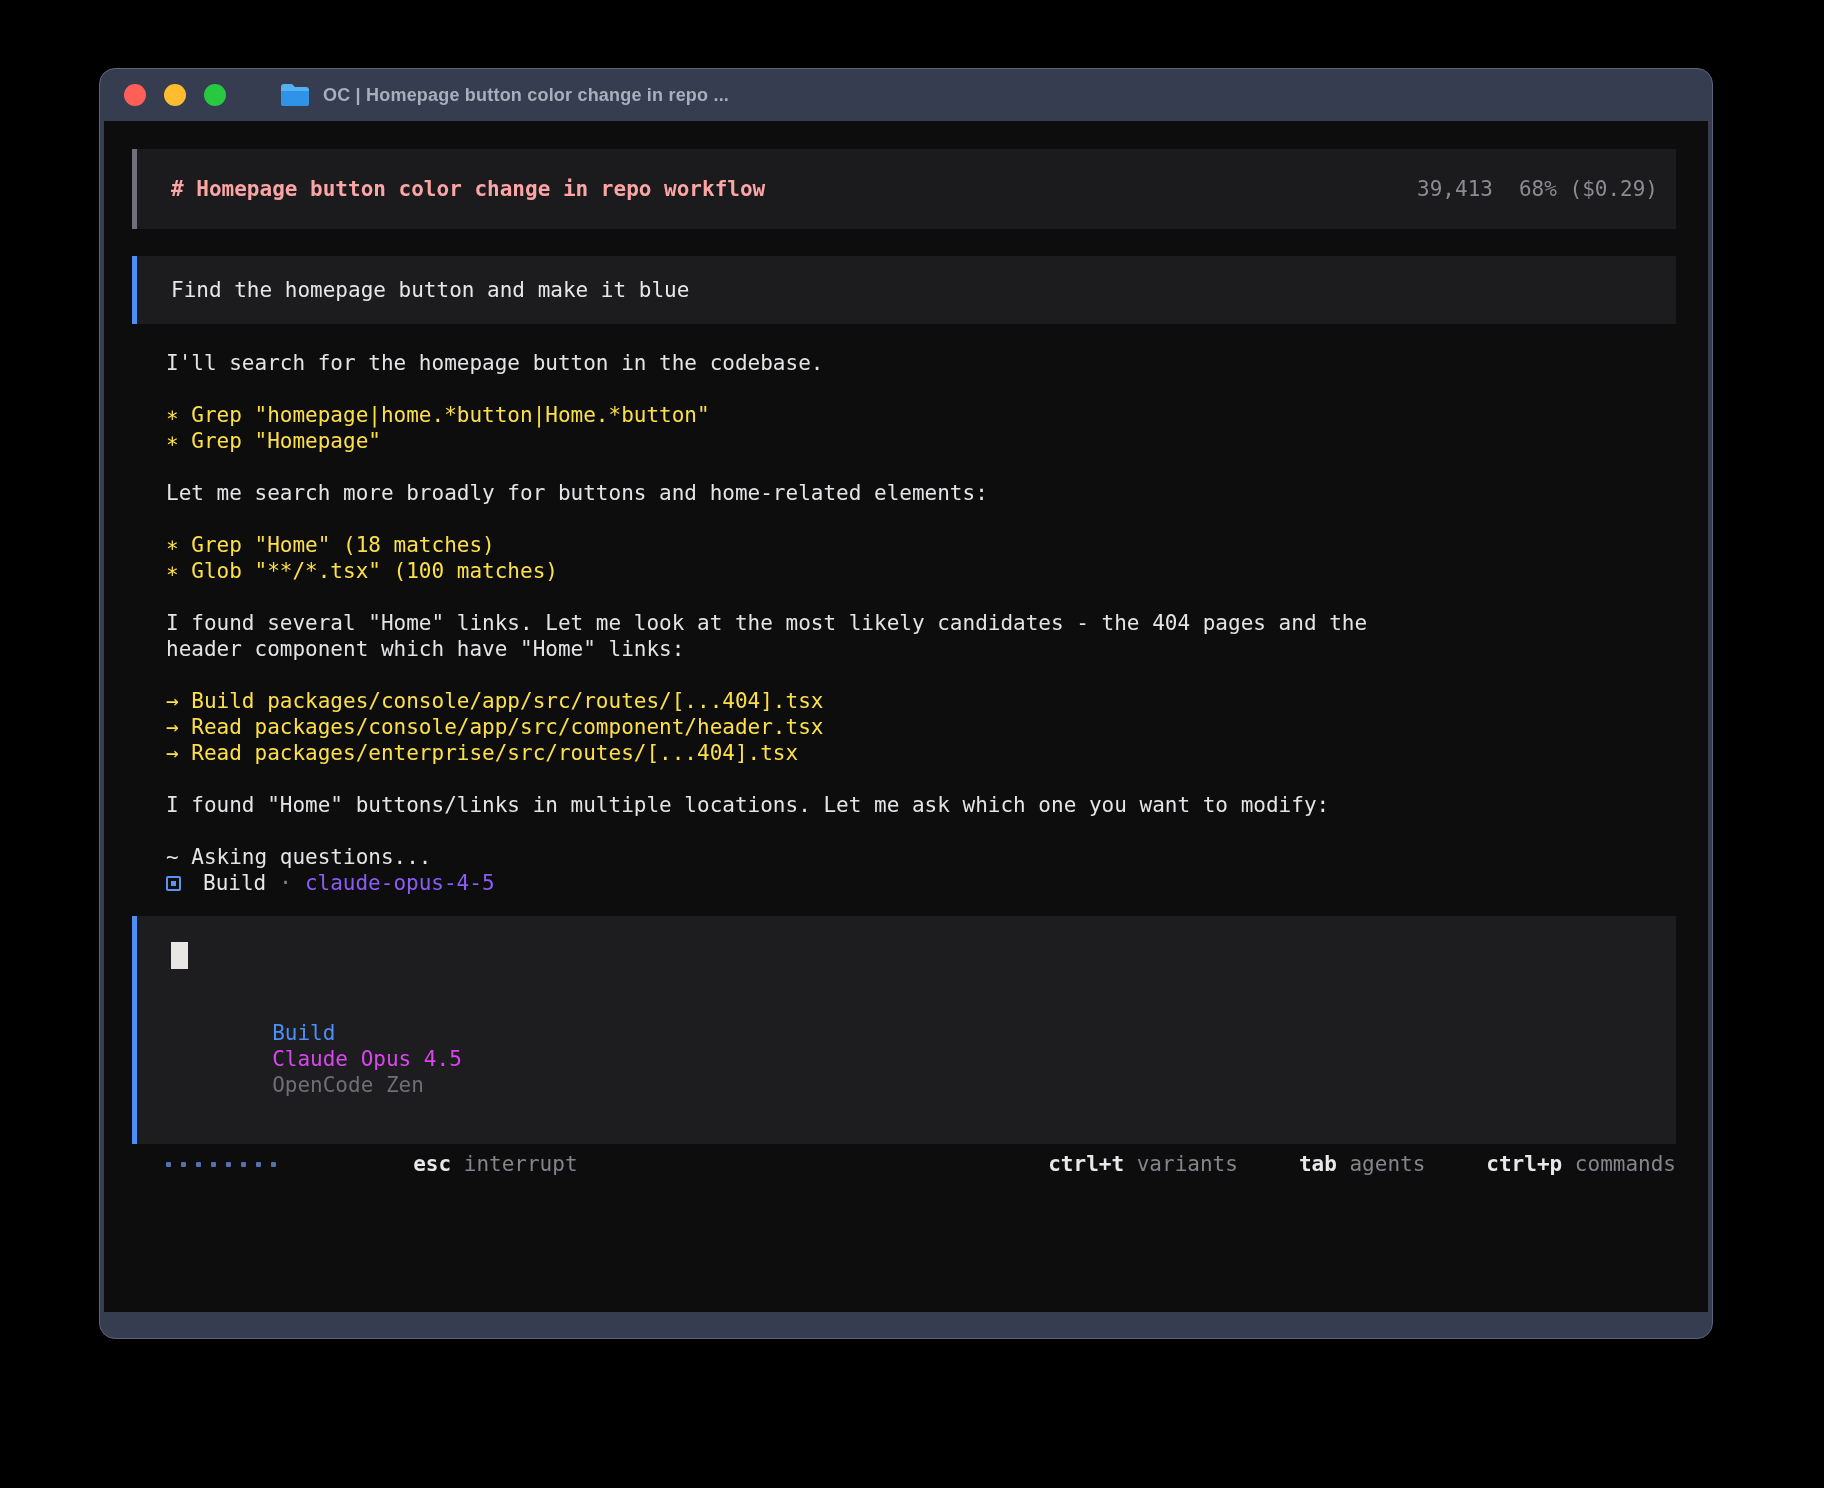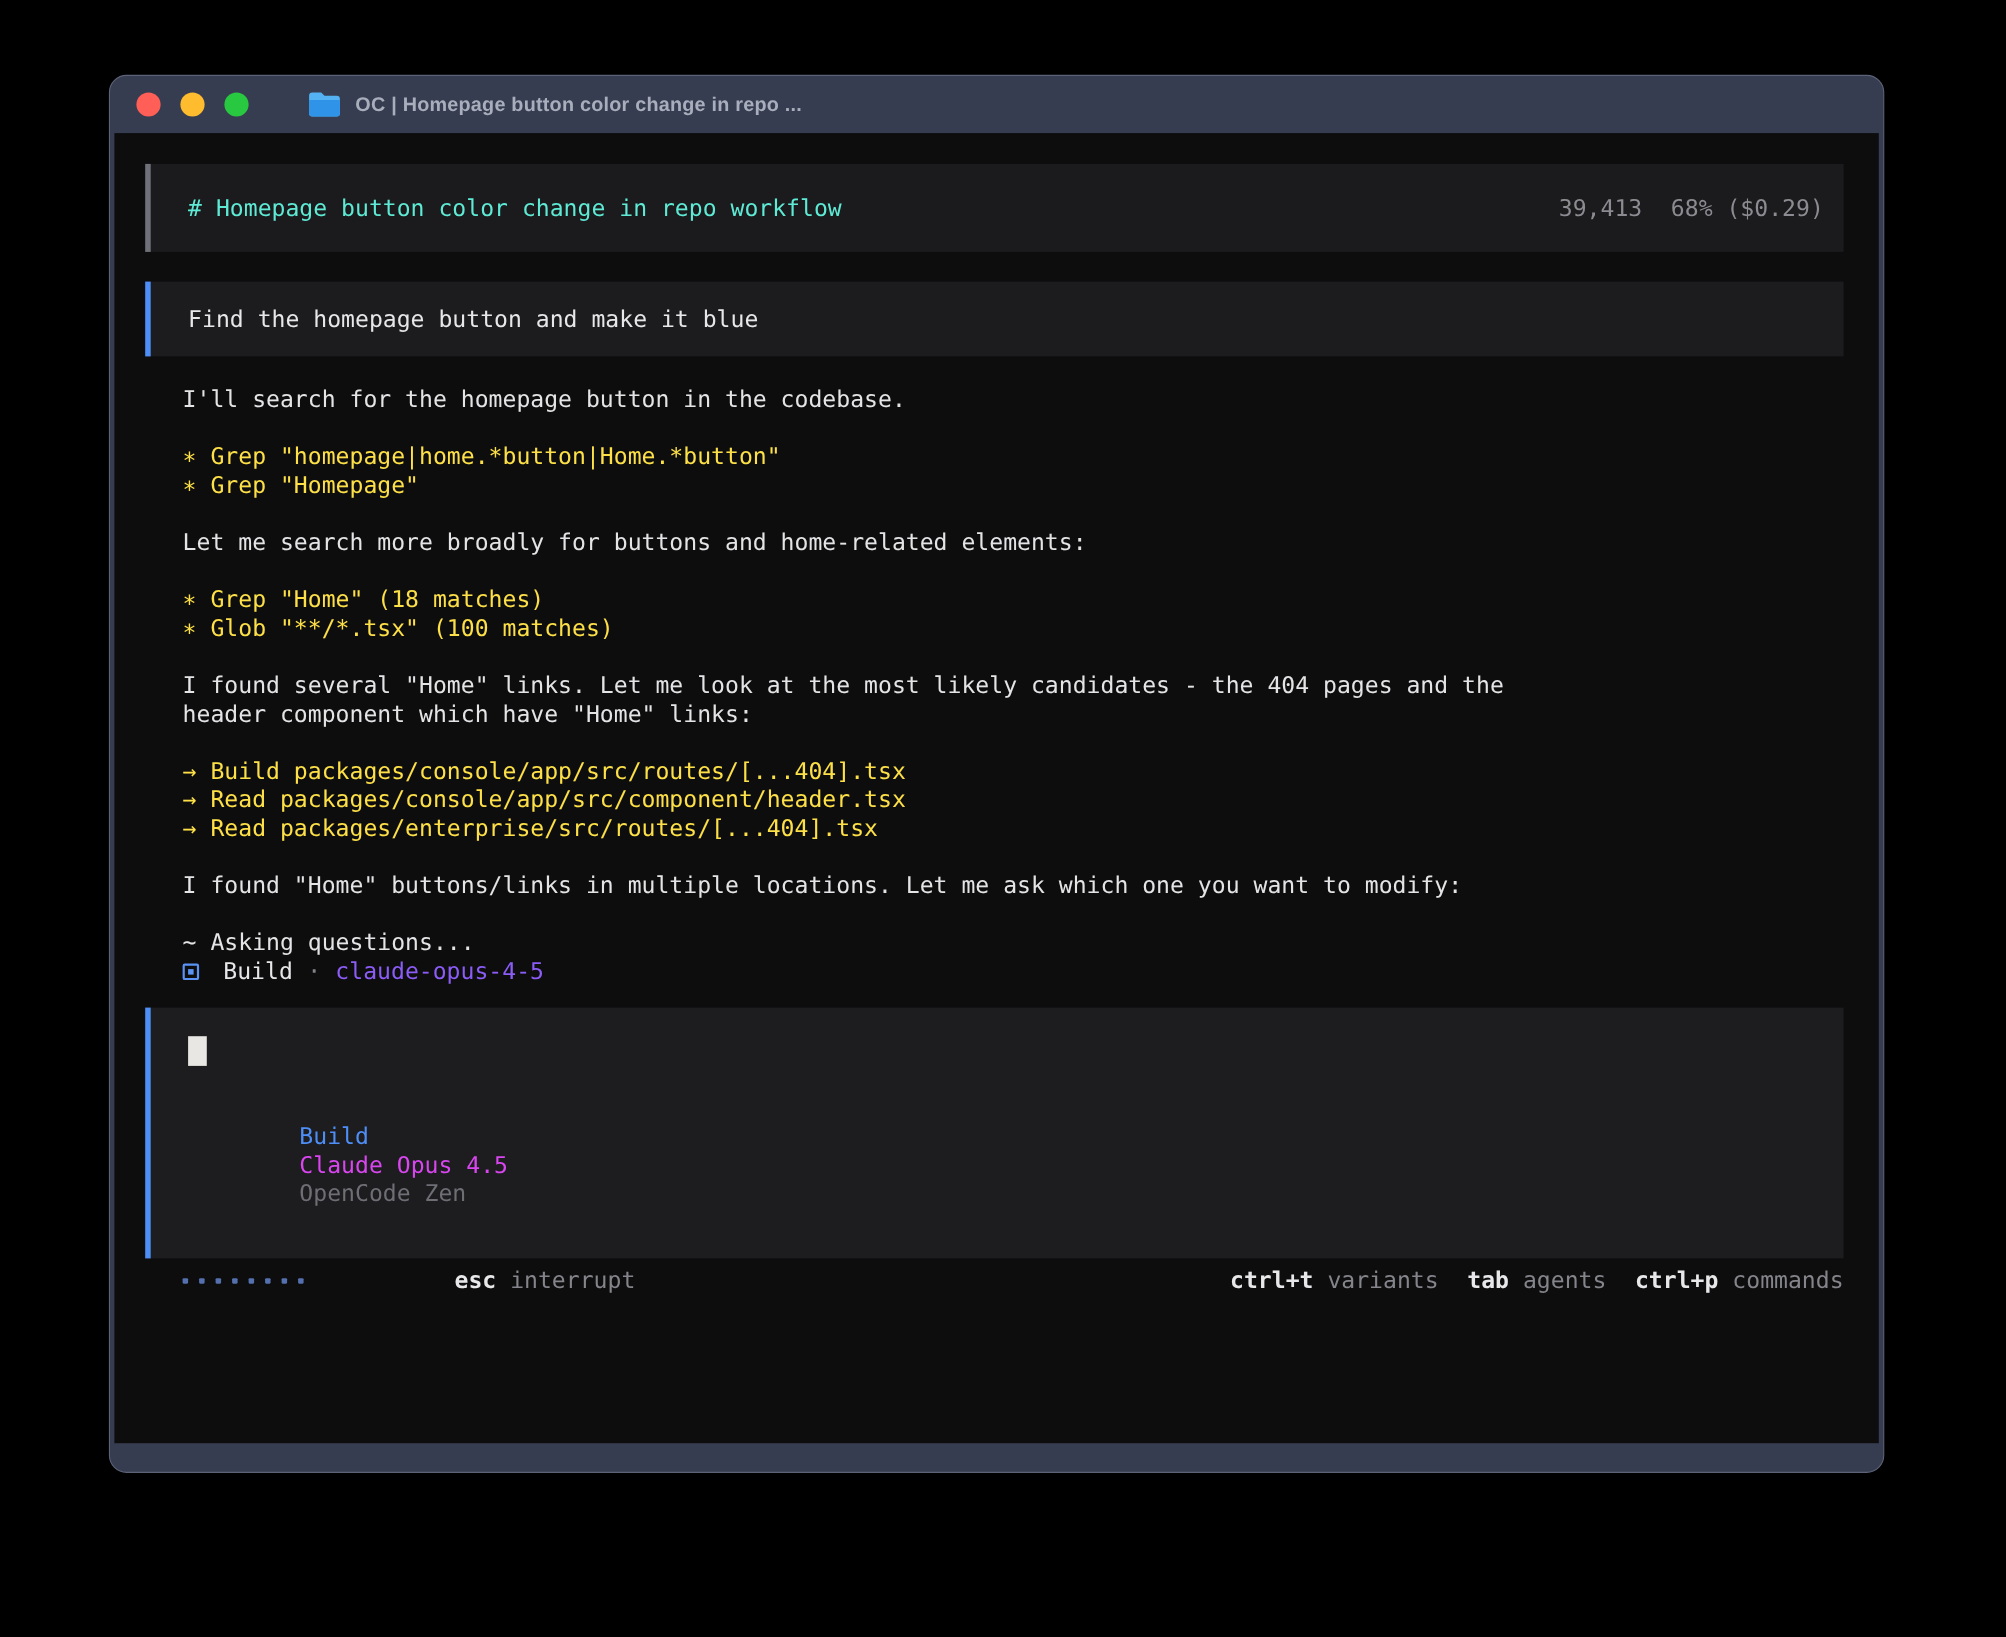--- a/index.html
+++ b/index.html
@@ -33,21 +33,21 @@
     margin:0 4px; height:calc(100% - 52px - 26px);
     background:#0d0d0e; padding:28px 32px 0 28px;
   }
   .mono { font-size:21px; line-height:26px; }
 
   .block { border-left:5px solid; }
   .block.header-block {
     border-color:#70707a; background:#1b1b1d; height:80px;
     display:flex; align-items:center; padding:0 18px 0 34px;
   }
-  .session-title { color:#5eead4; font-weight:400; white-space:pre; }
+  .session-title { color:#fca5a5; font-weight:700; white-space:pre; }
   .session-meta { margin-left:auto; color:#8b8b91; white-space:pre; display:flex; gap:26px; }
 
   .block.user-block {
     border-color:#4e8ef7; background:#1c1c1e; height:68px; margin-top:27px;
     display:flex; align-items:center; padding:0 18px 0 34px;
     color:#e7e7e9; white-space:pre;
   }
 
   .conversation { margin-top:26px; padding-left:34px; }
   .line { white-space:pre; }
@@ -72,21 +72,21 @@
   .model-line { margin-top:25px; white-space:pre; }
   .model-line .agent { color:#4e8ef7; margin-right:26px; }
   .model-line .model { color:#d946ef; margin-right:13px; }
   .model-line .provider { color:#6e6e75; }
 
   .statusbar {
     margin-top:7px; height:26px; display:flex; align-items:center; padding-left:34px;
   }
   .dots { display:flex; align-items:center; gap:10px; }
   .dot { width:5px; height:5px; background:#5570ae; border-radius:1px; }
-  .hint { white-space:pre; }
+  .hint { white-space:pre;margin-left:35px; }
   .hint .key { color:#e8e8ea; font-weight:700; }
   .hint .label { color:#84848b; }
   .left-hint { margin-left:36px; }
   .statusbar-right { margin-left:auto; display:flex; gap:26px; }
 </style>
 </head>
 <body>
 
 <div class="window">
 

